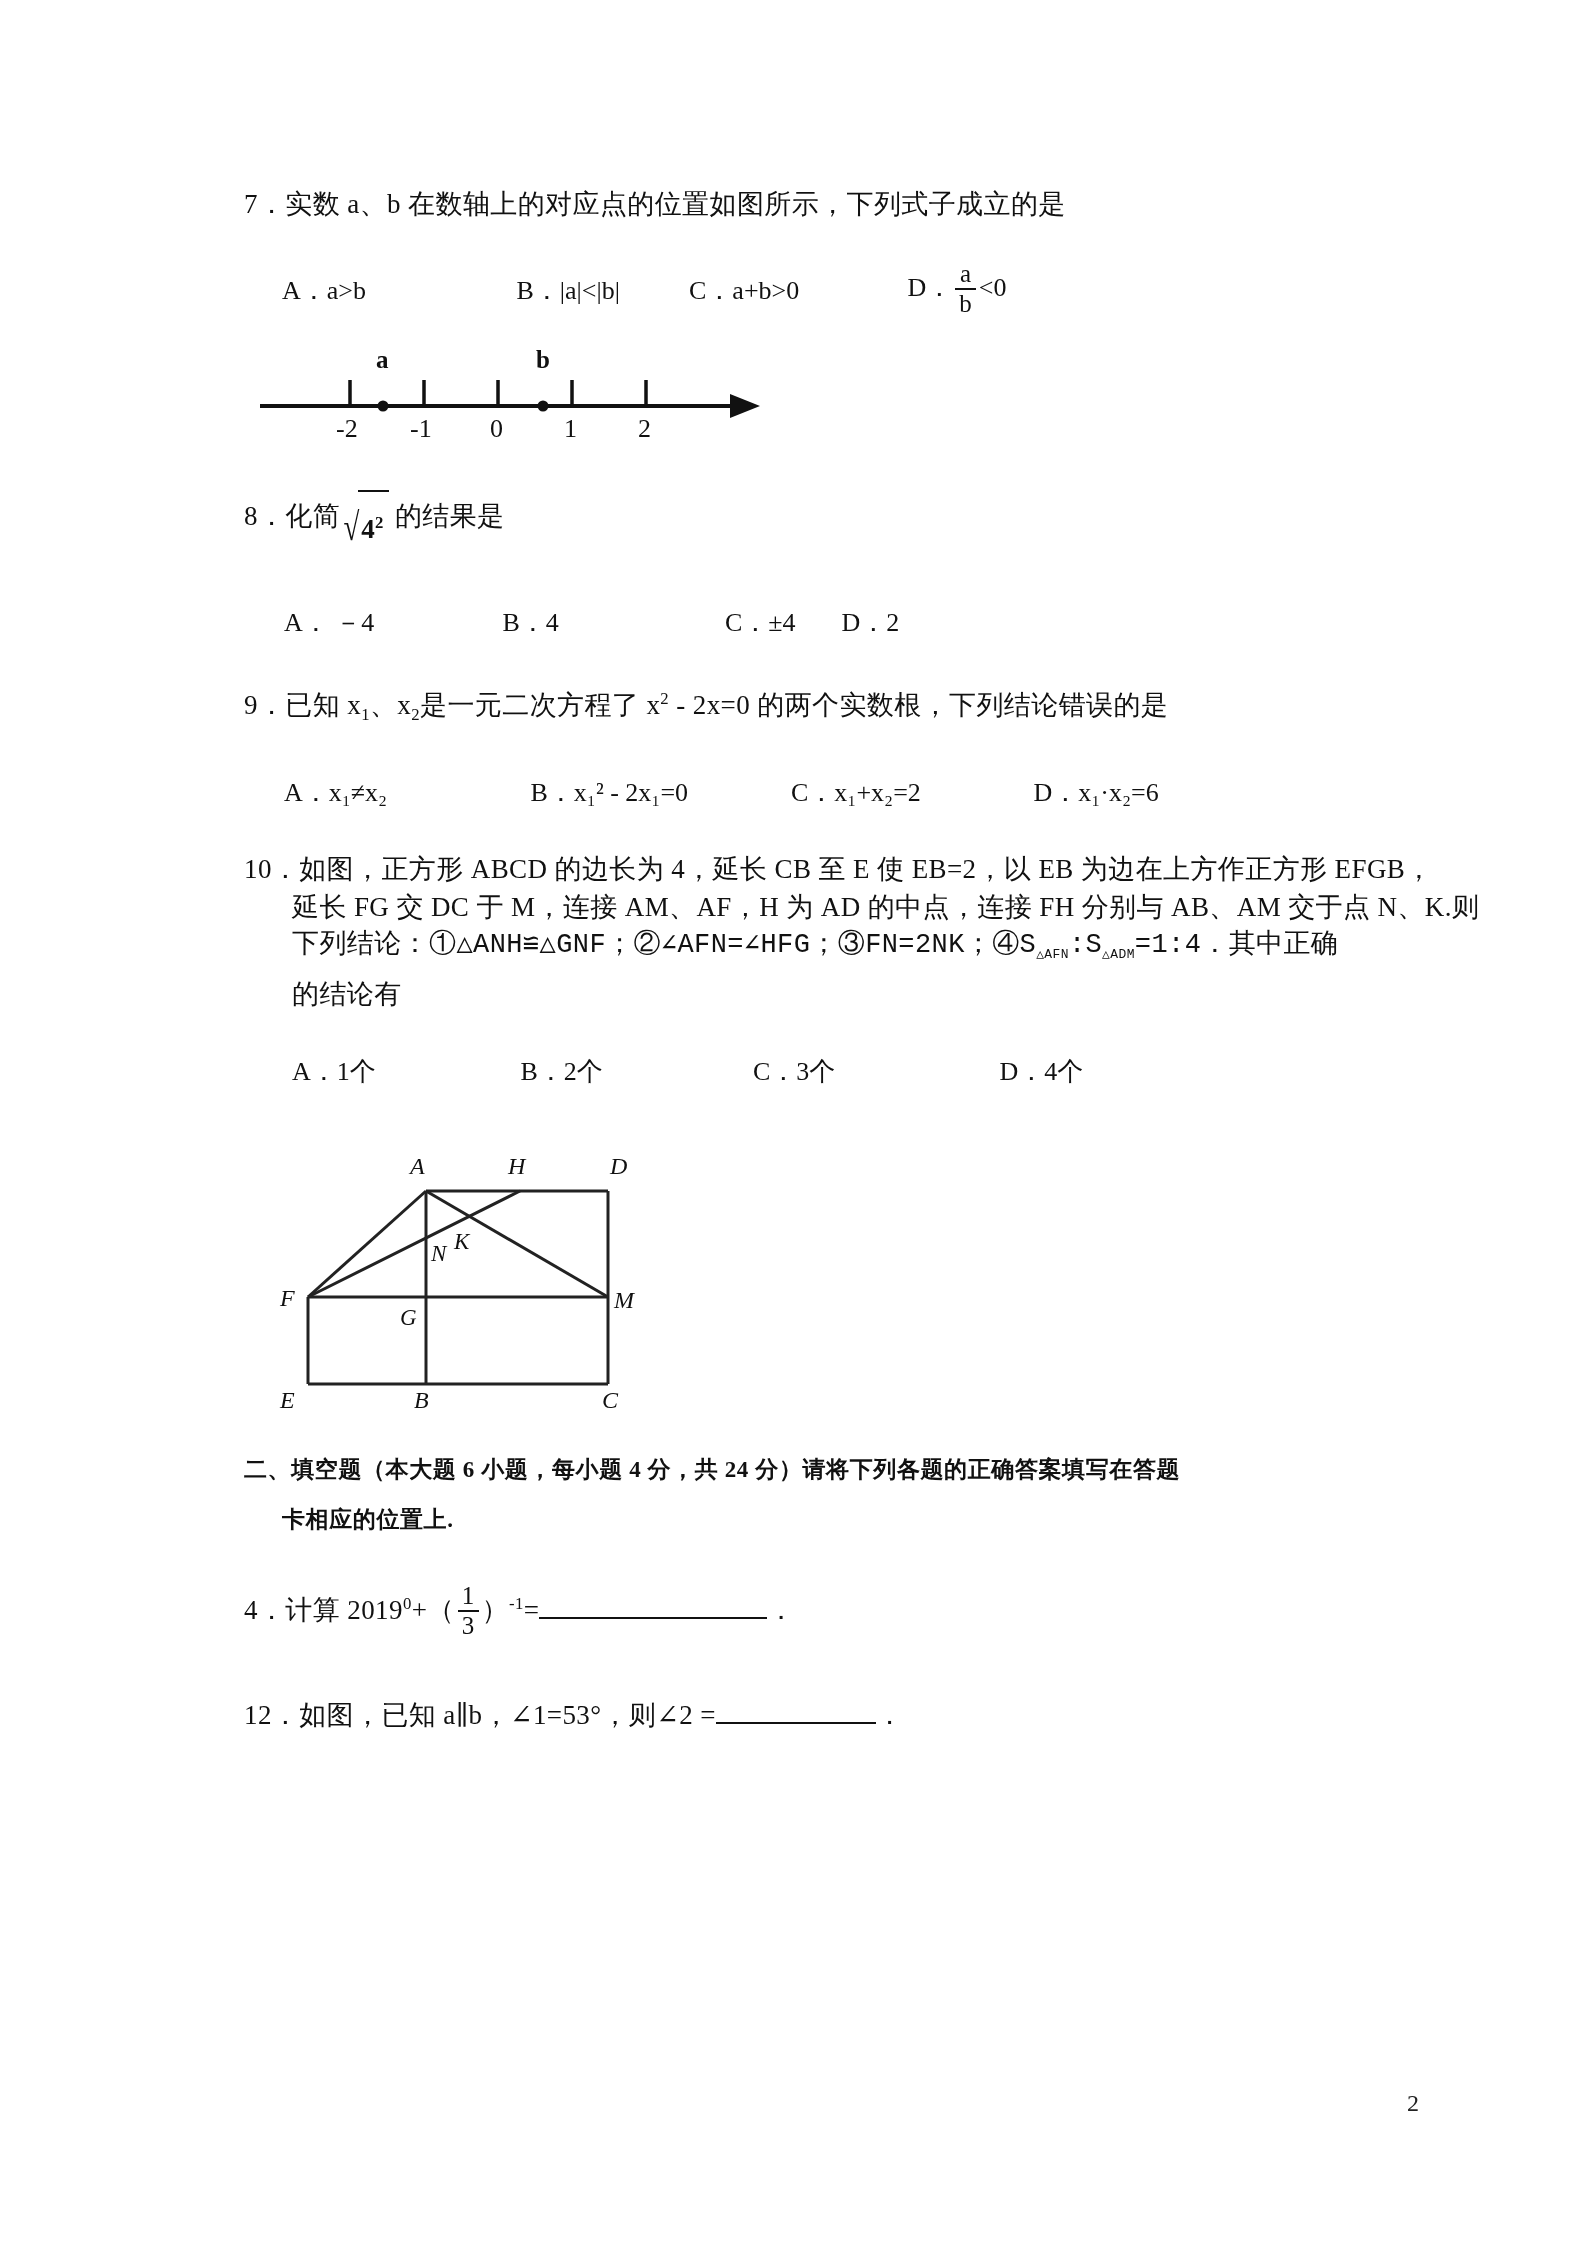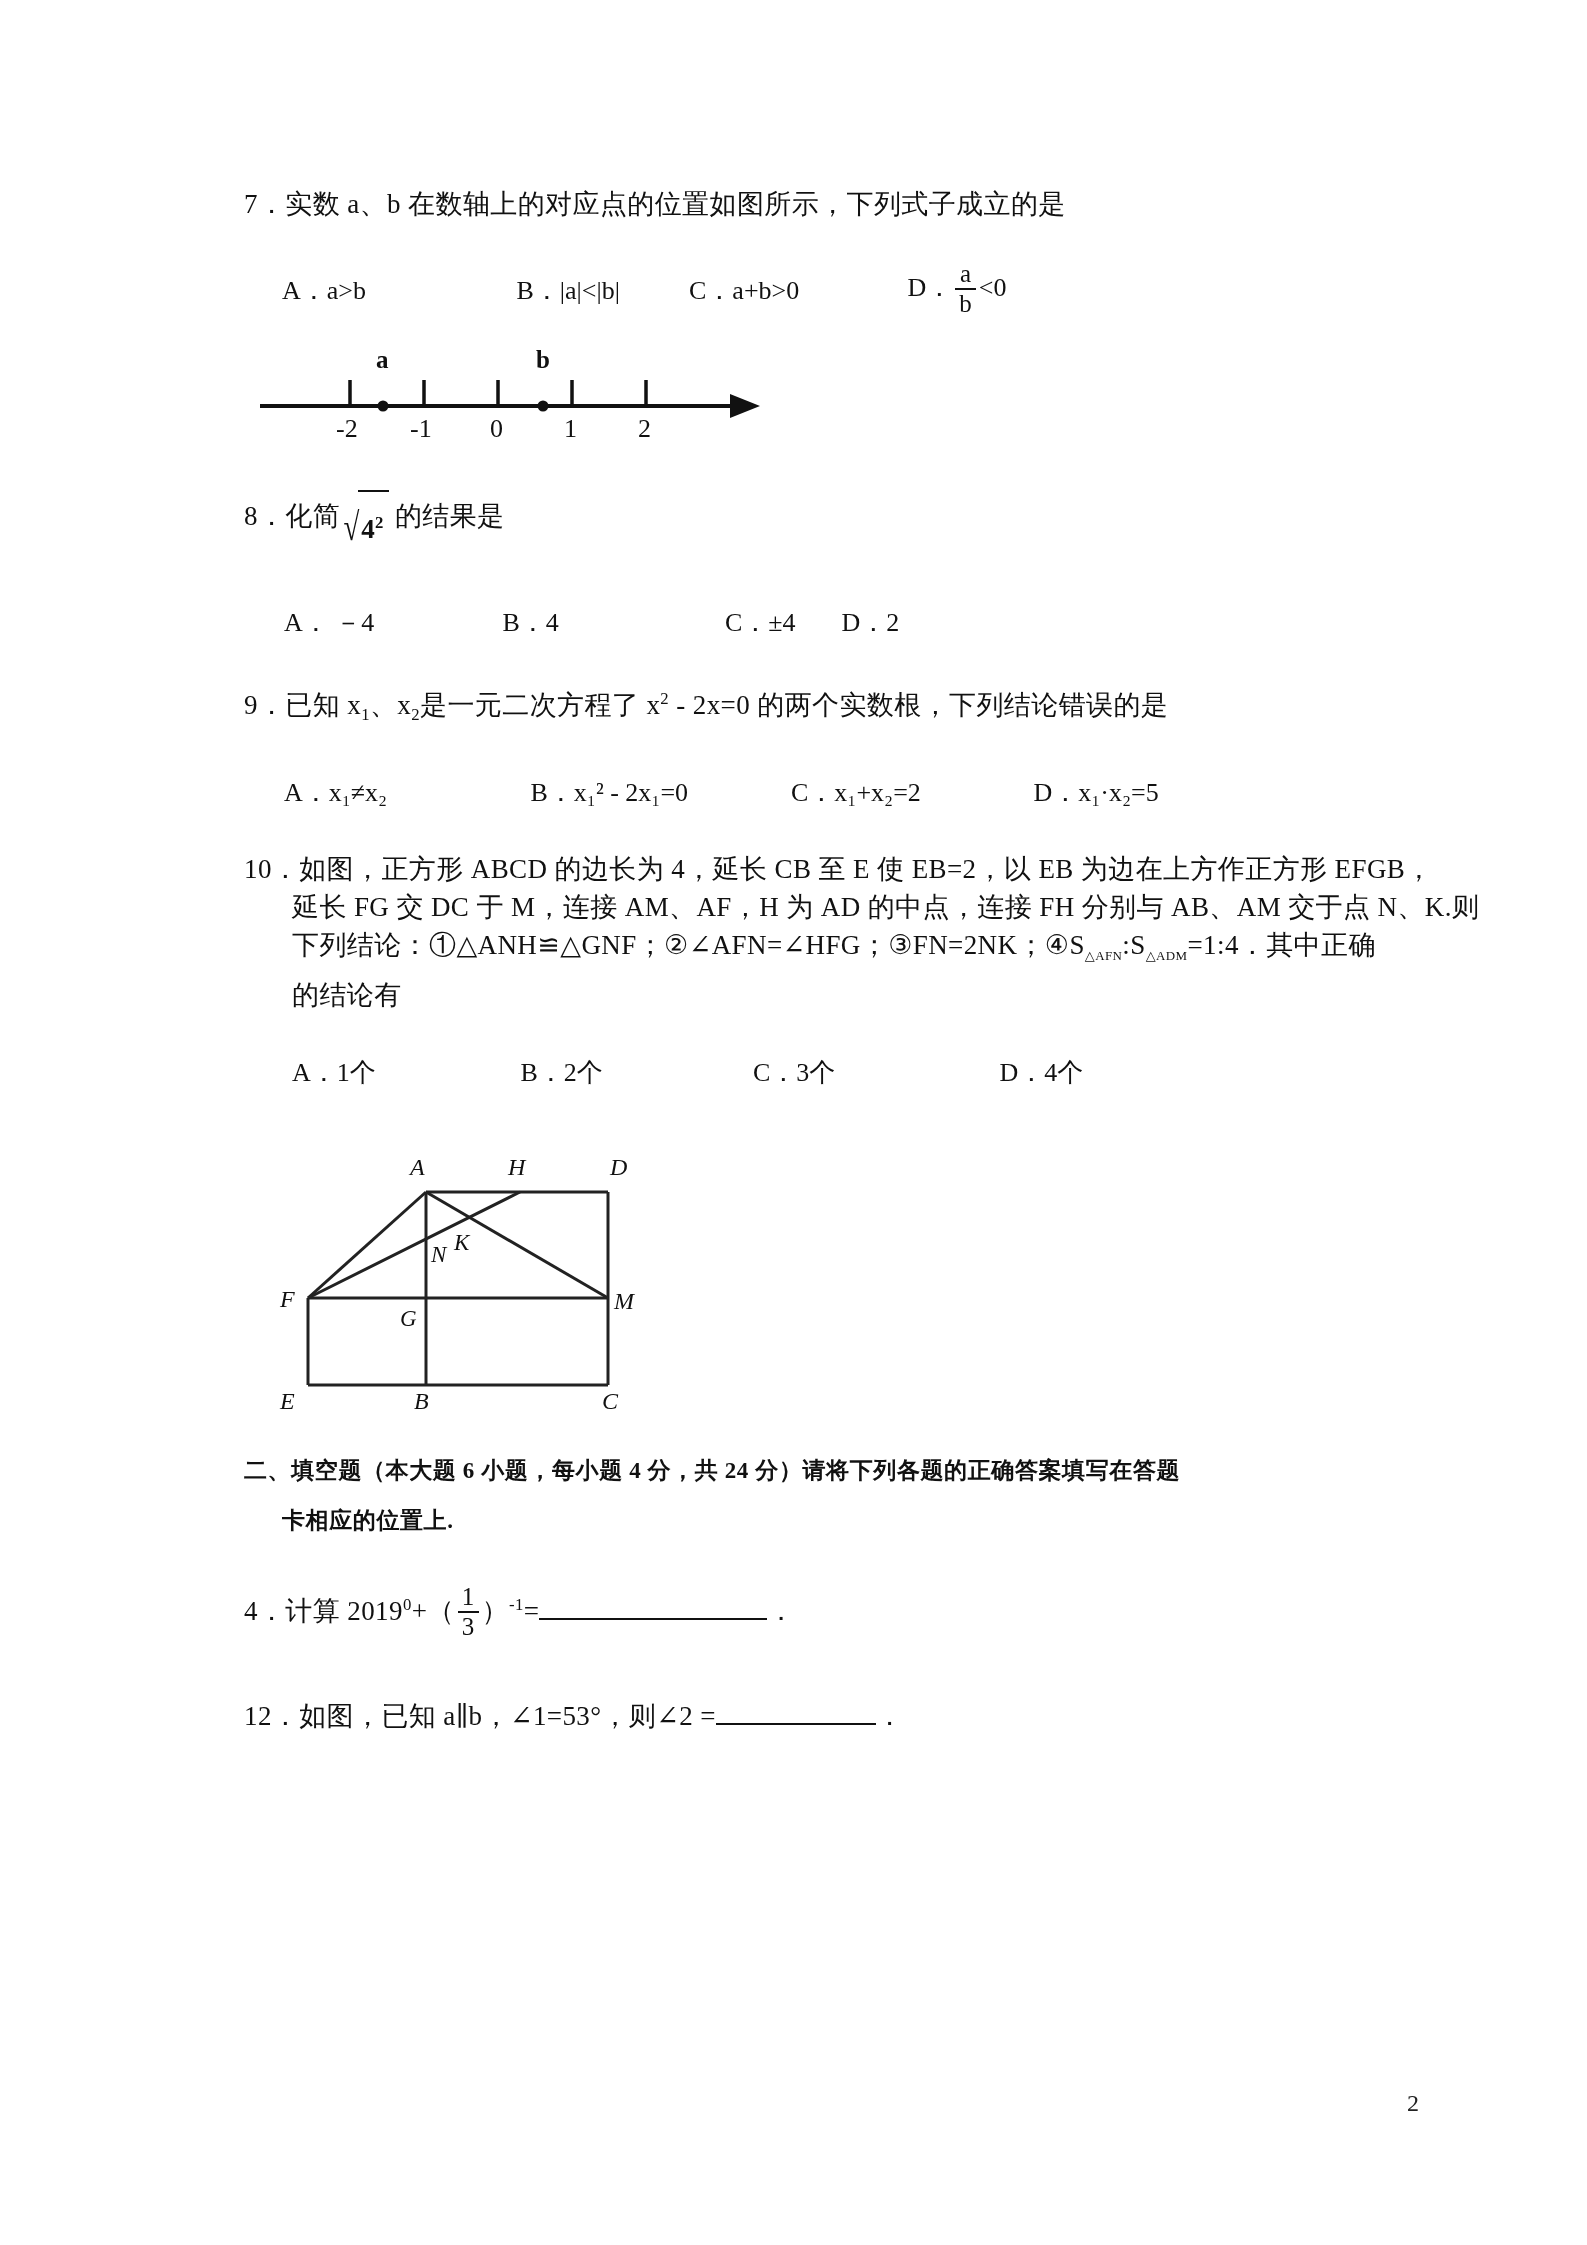--- a/index.html
+++ b/index.html
@@ -229,35 +229,35 @@
         <span class="opt" style="width:240px;">
           <span>A．</span><span>x₁≠x₂</span>
         </span>
         <span class="opt" style="width:254px;">
           <span>B．</span><span>x₁² - 2x₁=0</span>
         </span>
         <span class="opt" style="width:236px;">
           <span>C．</span><span>x₁+x₂=2</span>
         </span>
         <span class="opt">
-          <span>D．</span><span>x₁·x₂=5</span>
+          <span>D．</span><span>x₁·x₂=6</span>
         </span>
       </div>
     </div>
 
     <div class="spacer-md"></div>
 
     <div class="q">
       <div class="q-line">
         <span>10．</span><span>如图，正方形 ABCD 的边长为 4，延长 CB 至 E 使 EB=2，以 EB 为边在上方作正方形 EFGB，</span>
       </div>
       <div class="q-line" style="padding-left:48px;">
         <span>延长 FG 交 DC 于 M，连接 AM、AF，H 为 AD 的中点，连接 FH 分别与 AB、AM 交于点 N、K.则</span>
       </div>
-      <div class="q-line" style="padding-left:48px;">
+      <div class="q-line" style="padding-left:48px;font-family:Liberation Mono, monospace;">
         <span>下列结论：</span><span>①△ANH≌△GNF；</span><span>②∠AFN=∠HFG；</span><span>③FN=2NK；</span><span>④S</span><sub class="tiny">△AFN</sub><span>:S</span><sub class="tiny">△ADM</sub><span>=1:4．</span><span>其中正确</span>
       </div>
       <div class="q-line" style="padding-left:48px;">
         <span>的结论有</span>
       </div>
 
       <div class="spacer-md"></div>
 
       <div class="opts" style="padding-left:48px;">
         <span class="opt" style="width:222px;">

